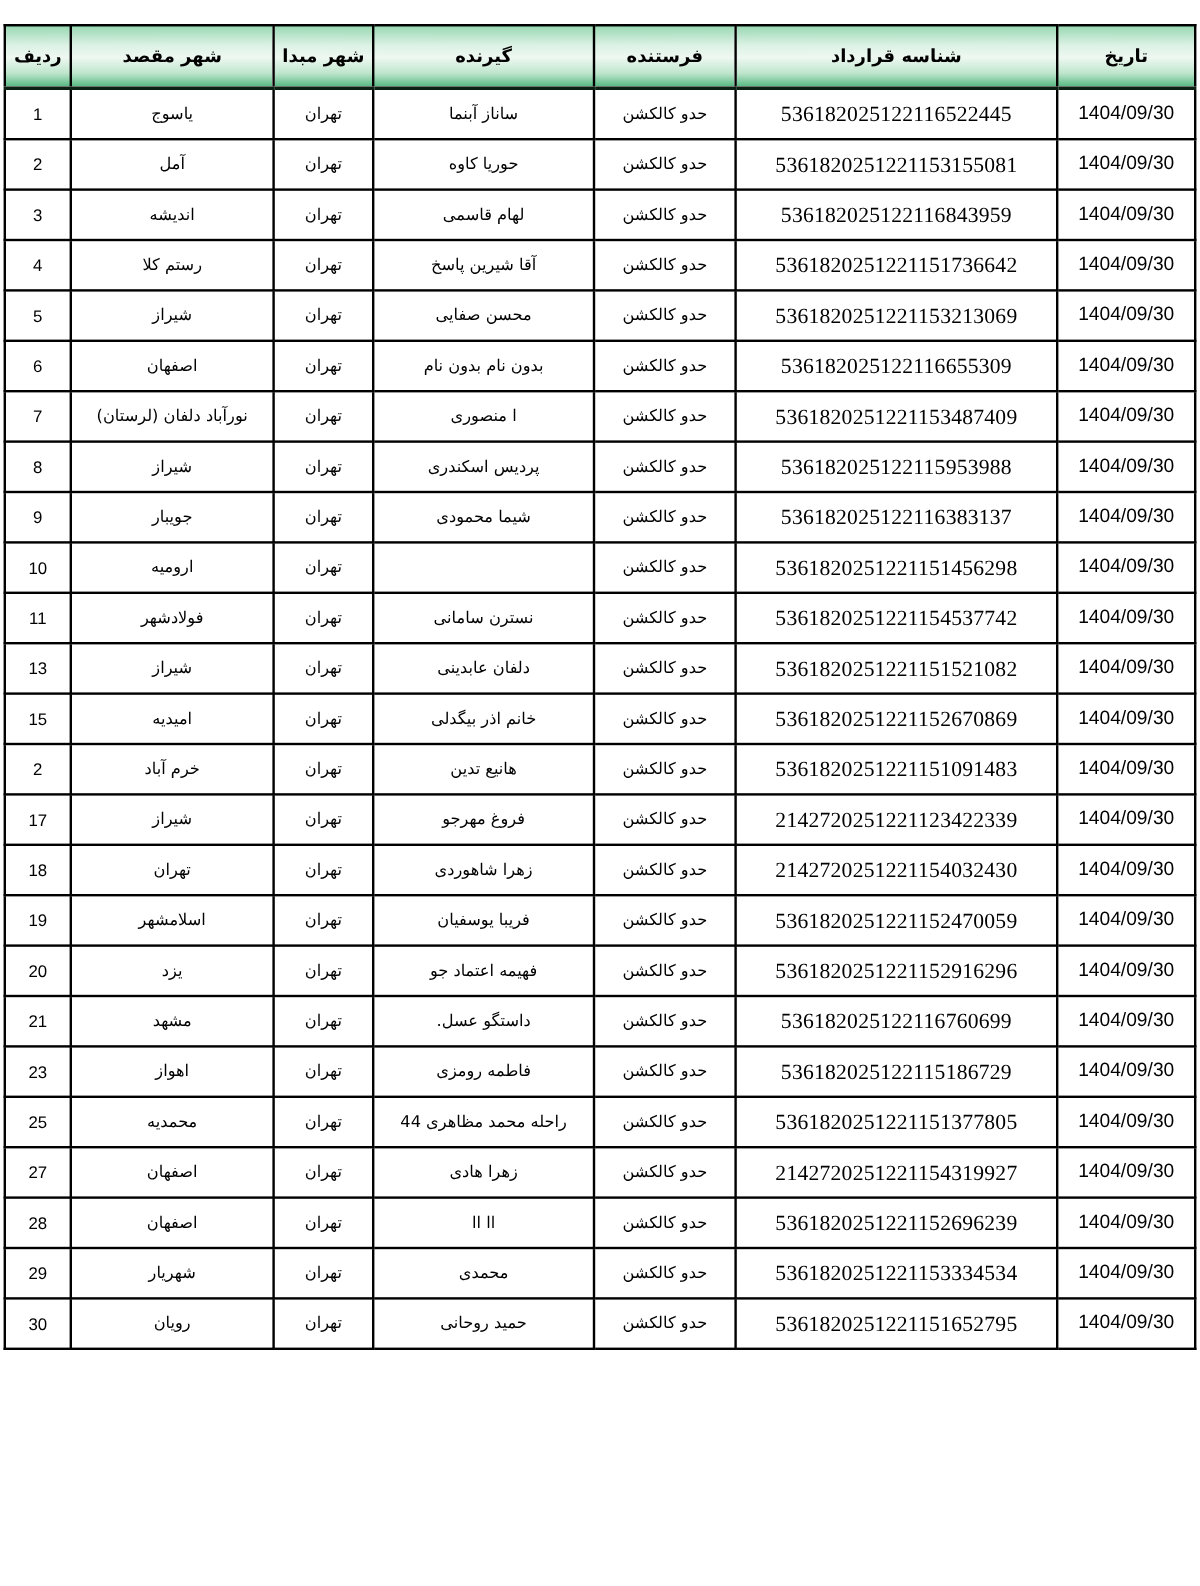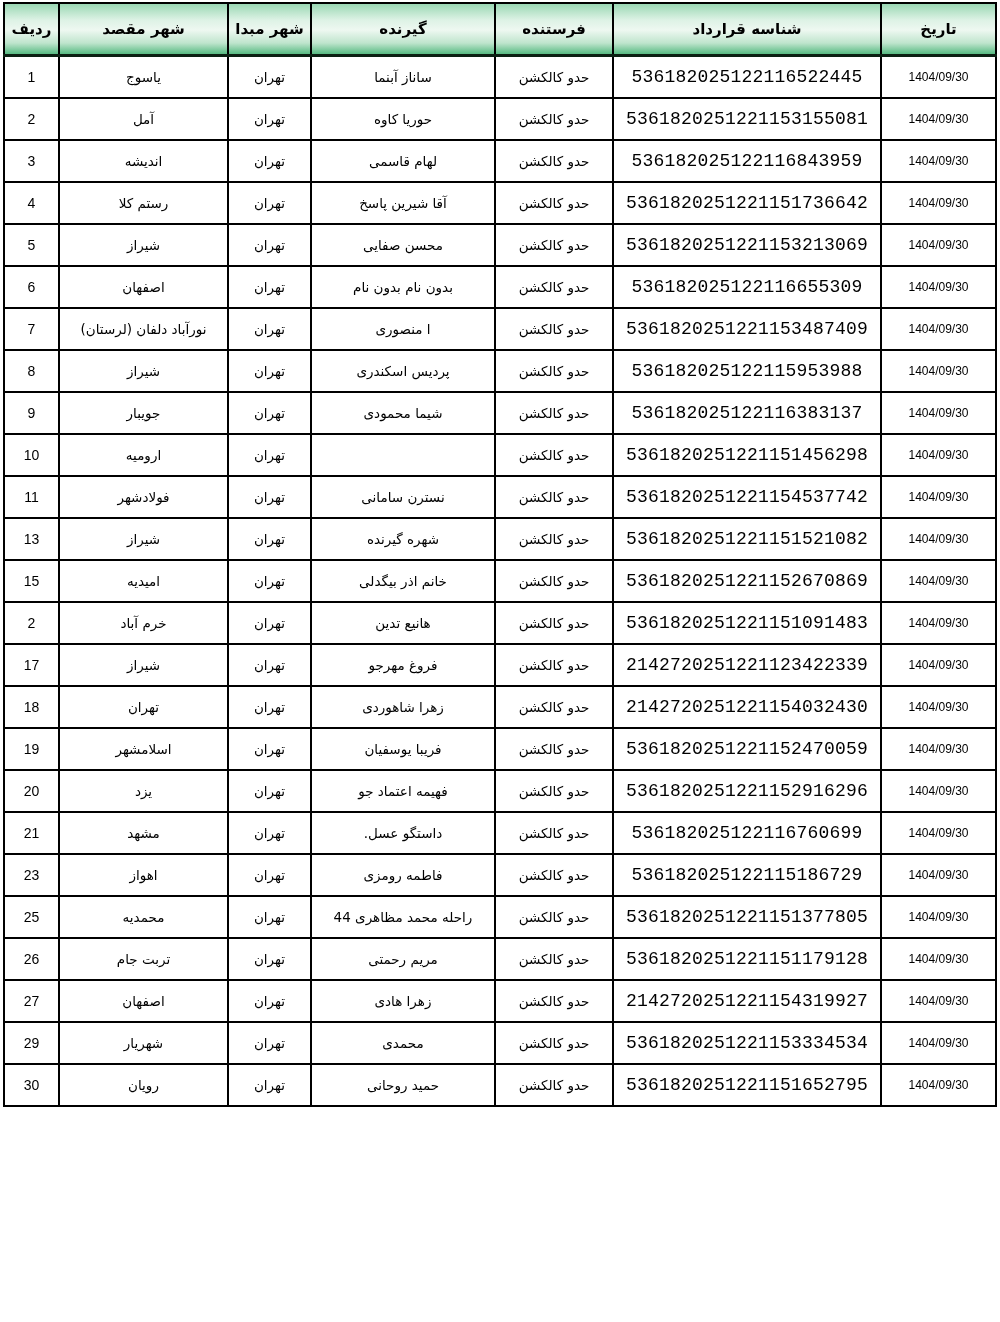--- a/index.html
+++ b/index.html
@@ -9,21 +9,21 @@
   }
   body {
     width: 1000px;
     height: 1322px;
     overflow: hidden;
     font-family: "DejaVu Sans", sans-serif;
     color: #000;
   }
   .report {
     position: absolute;
-    top: 2px;
+    top: 20px;
     left: 3px;
   }
   table.shipments {
     border-collapse: collapse;
     table-layout: fixed;
     width: 992px;
     border: 2px solid #000;
   }
   th, td {
     border: 2px solid #000;
@@ -50,22 +50,22 @@
   tbody td {
     height: 40px;
     background: #ffffff;
   }
   
   td.col-n       { font-family: "Liberation Sans", sans-serif; font-size: 14px; }
   td.col-dest,
   td.col-origin,
   td.col-receiver,
   td.col-sender  { font-family: "DejaVu Sans", sans-serif; font-size: 13.5px; direction: rtl; }
-  td.col-contract{ font-family: Liberation Mono, monospace; font-size: 18px; letter-spacing: 0.2px; }
-  td.col-date    { font-family: "Liberation Sans", sans-serif; font-size: 12px; }
+  td.col-contract{ font-family: Liberation Serif, serif; font-size: 18px; letter-spacing: 0.2px; }
+  td.col-date    { font-family: "Liberation Sans", sans-serif; font-size: 16px; }
 </style>
 </head>
 <body>
 
 <div class="report">
   <table class="shipments">
     <colgroup>
         <col style="width: 55px;">
         <col style="width: 169px;">
         <col style="width: 83px;">
@@ -182,21 +182,21 @@
           <td class="col-origin">تهران</td>
           <td class="col-receiver">نسترن سامانی</td>
           <td class="col-sender">حدو کالکشن</td>
           <td class="col-contract">5361820251221154537742</td>
           <td class="col-date">1404/09/30</td>
         </tr>
         <tr>
           <td class="col-n">13</td>
           <td class="col-dest">شیراز</td>
           <td class="col-origin">تهران</td>
-          <td class="col-receiver">شهره گیرنده</td>
+          <td class="col-receiver">دلفان عابدینی</td>
           <td class="col-sender">حدو کالکشن</td>
           <td class="col-contract">5361820251221151521082</td>
           <td class="col-date">1404/09/30</td>
         </tr>
         <tr>
           <td class="col-n">15</td>
           <td class="col-dest">امیدیه</td>
           <td class="col-origin">تهران</td>
           <td class="col-receiver">خانم اذر بیگدلی</td>
           <td class="col-sender">حدو کالکشن</td>
@@ -269,35 +269,35 @@
         <tr>
           <td class="col-n">25</td>
           <td class="col-dest">محمدیه</td>
           <td class="col-origin">تهران</td>
           <td class="col-receiver">راحله محمد مظاهری 44</td>
           <td class="col-sender">حدو کالکشن</td>
           <td class="col-contract">5361820251221151377805</td>
           <td class="col-date">1404/09/30</td>
         </tr>
         <tr>
-          <td class="col-n">26</td>
-          <td class="col-dest">تربت جام</td>
-          <td class="col-origin">تهران</td>
-          <td class="col-receiver">مریم رحمتی</td>
-          <td class="col-sender">حدو کالکشن</td>
-          <td class="col-contract">5361820251221151179128</td>
-          <td class="col-date">1404/09/30</td>
-        </tr>
-        <tr>
           <td class="col-n">27</td>
           <td class="col-dest">اصفهان</td>
           <td class="col-origin">تهران</td>
           <td class="col-receiver">زهرا هادی</td>
           <td class="col-sender">حدو کالکشن</td>
           <td class="col-contract">2142720251221154319927</td>
+          <td class="col-date">1404/09/30</td>
+        </tr>
+        <tr>
+          <td class="col-n">28</td>
+          <td class="col-dest">اصفهان</td>
+          <td class="col-origin">تهران</td>
+          <td class="col-receiver">اا اا</td>
+          <td class="col-sender">حدو کالکشن</td>
+          <td class="col-contract">5361820251221152696239</td>
           <td class="col-date">1404/09/30</td>
         </tr>
         <tr>
           <td class="col-n">29</td>
           <td class="col-dest">شهریار</td>
           <td class="col-origin">تهران</td>
           <td class="col-receiver">محمدی</td>
           <td class="col-sender">حدو کالکشن</td>
           <td class="col-contract">5361820251221153334534</td>
           <td class="col-date">1404/09/30</td>

